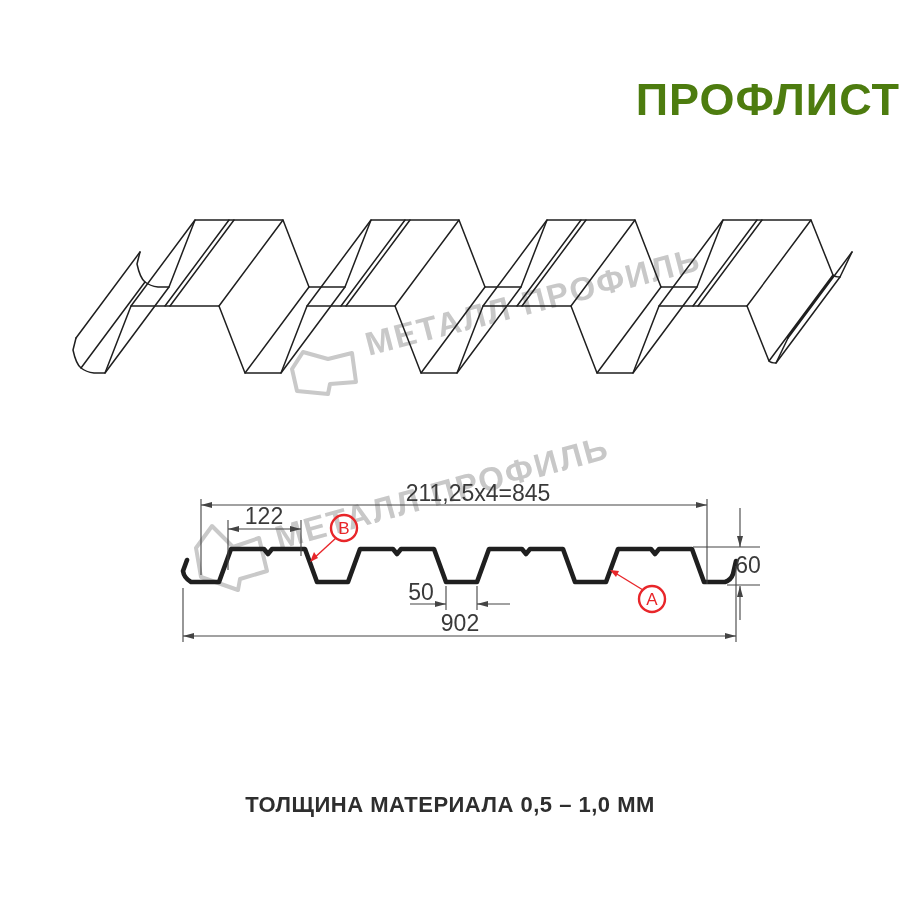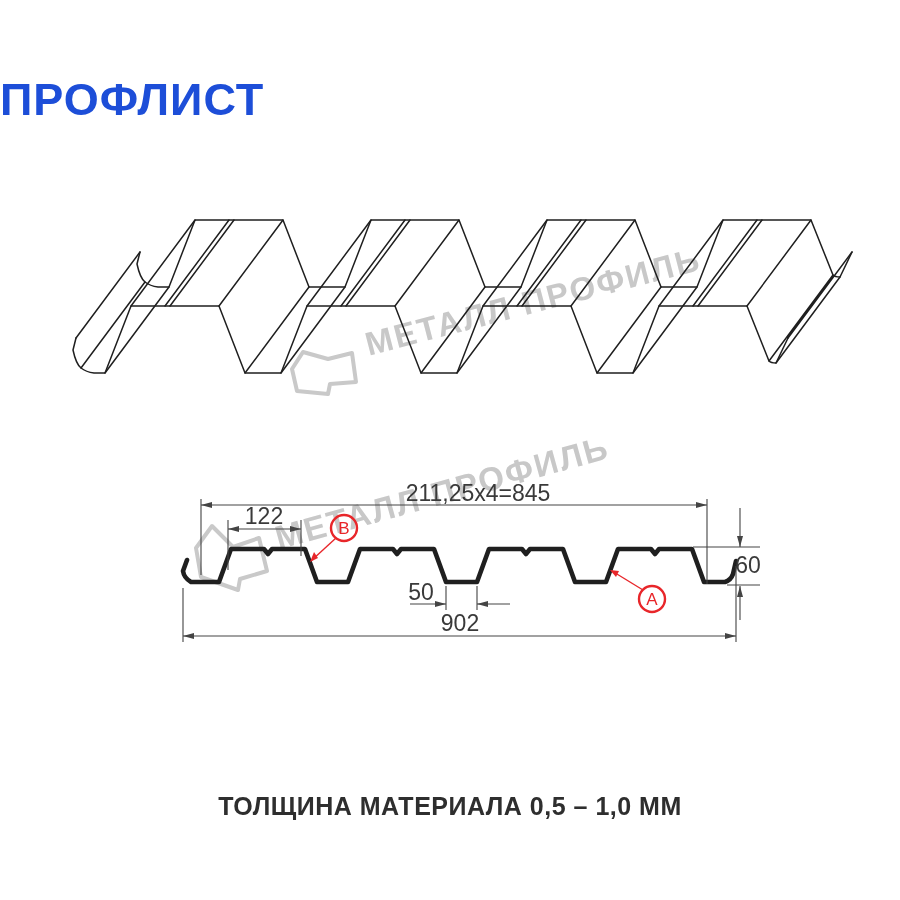--- a/index.html
+++ b/index.html
@@ -1,29 +1,29 @@
 <!DOCTYPE html>
 <html><head>
 <meta charset="utf-8">
 <style>
   html,body{margin:0;padding:0;background:#fff;}
   .page{position:relative;width:900px;height:900px;background:#ffffff;overflow:hidden;
         font-family:"Liberation Sans",sans-serif;}
-  .title{position:absolute;top:74px;left:0;width:100%;text-align:left;
-         font-size:45px;font-weight:bold;letter-spacing:1px;color:#1d4ed8;}
+  .title{position:absolute;top:74px;left:0;width:100%;text-align:right;
+         font-size:45px;font-weight:bold;letter-spacing:1px;color:#4d7c0f;}
   .subtitle{position:absolute;top:126px;left:0;width:100%;text-align:center;
          font-size:22px;font-weight:bold;color:#1a1a1a;}
   .wm{position:absolute;font-size:33px;font-weight:bold;letter-spacing:2px;
       color:#c8c8c8;white-space:nowrap;z-index:1;}
   .wm1{left:366px;top:326px;transform:rotate(-14.5deg);transform-origin:left center;}
   .wm2{left:276px;top:520px;transform:rotate(-15.5deg);transform-origin:left center;}
   .wmlayer{position:absolute;left:0;top:0;z-index:1;}
   .drawlayer{position:absolute;left:0;top:0;z-index:2;}
   .footer{position:absolute;top:792px;left:0;width:100%;text-align:center;
-          font-size:25px;font-weight:bold;letter-spacing:.5px;color:#2e2e2e;}
+          font-size:22px;font-weight:bold;letter-spacing:.5px;color:#2e2e2e;}
   svg text.dim{font-family:"Liberation Sans",sans-serif;font-size:23px;fill:#3a3a3a;}
   svg text.marker{font-family:"Liberation Sans",sans-serif;font-size:17px;fill:#e8262a;}
 </style>
 </head>
 <body>
 
 <div class="page">
 
   <div class="title">ПРОФЛИСТ</div>
 

